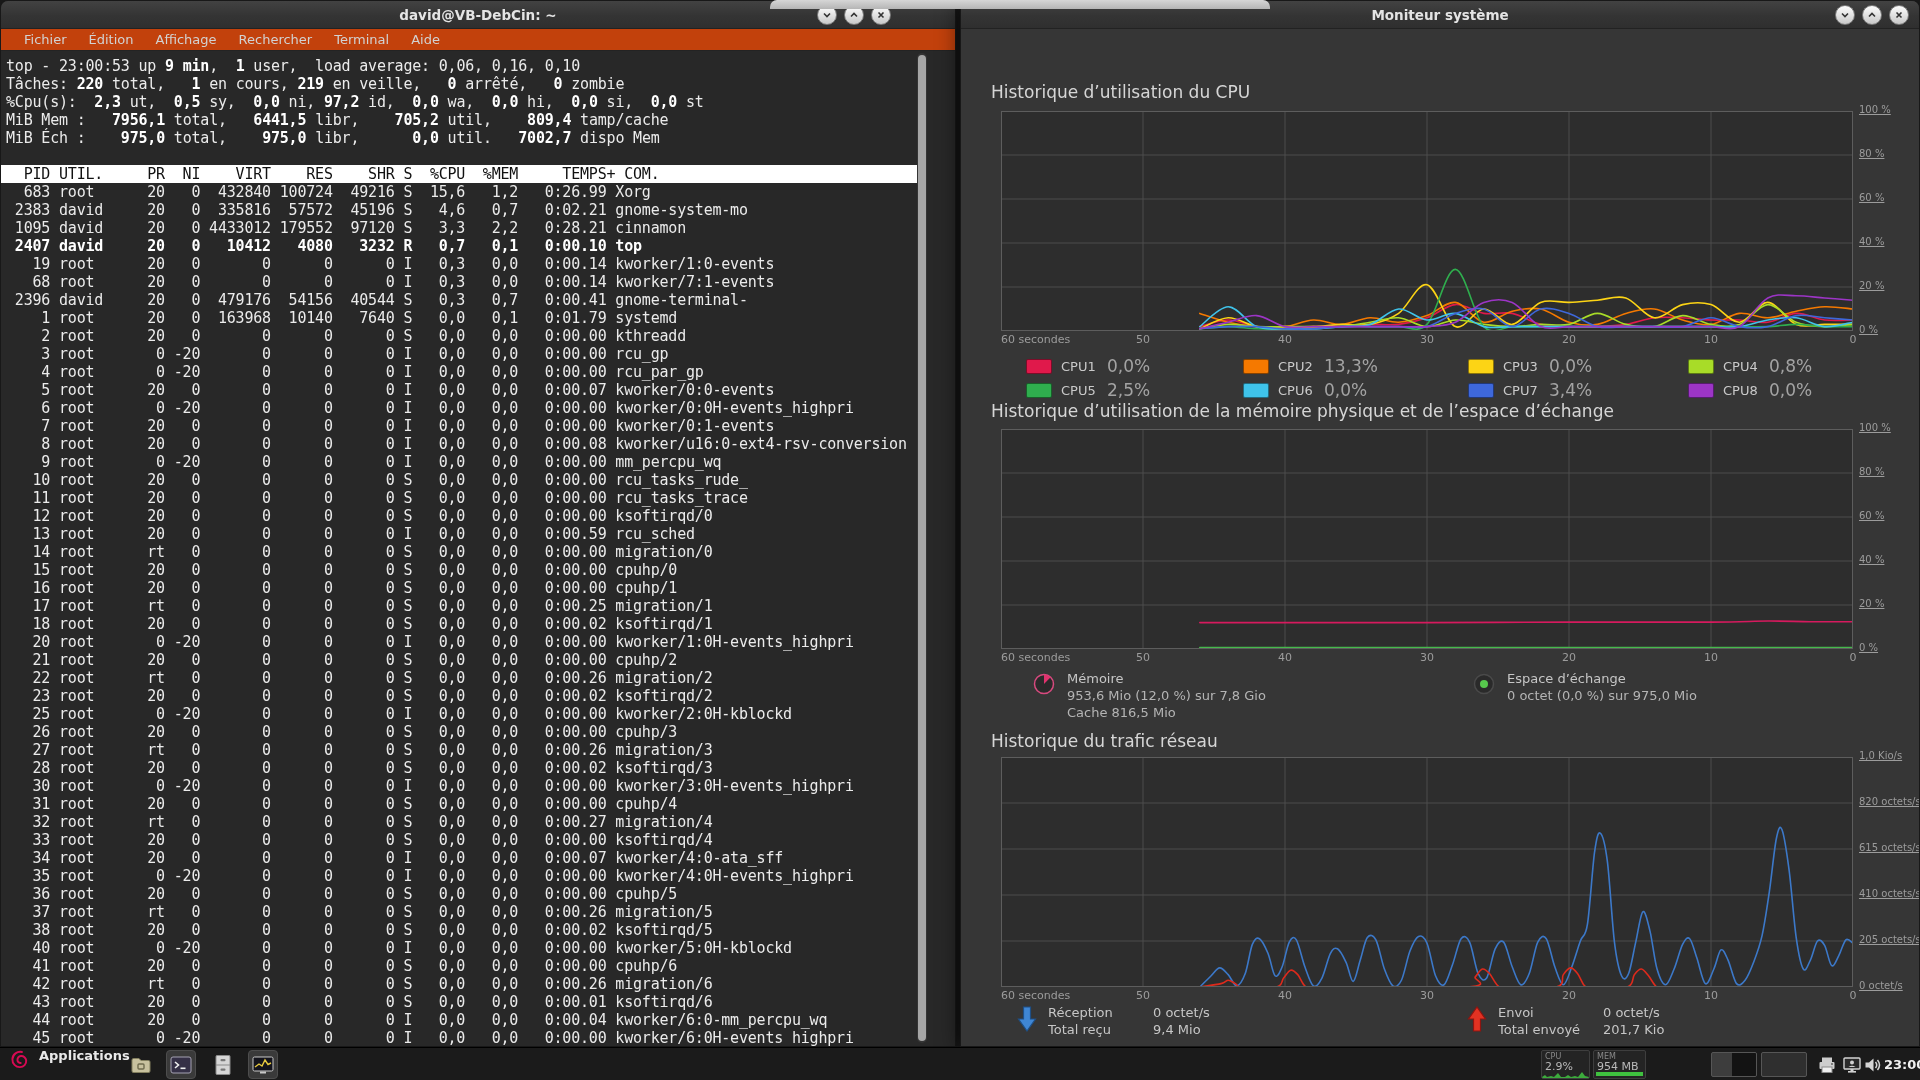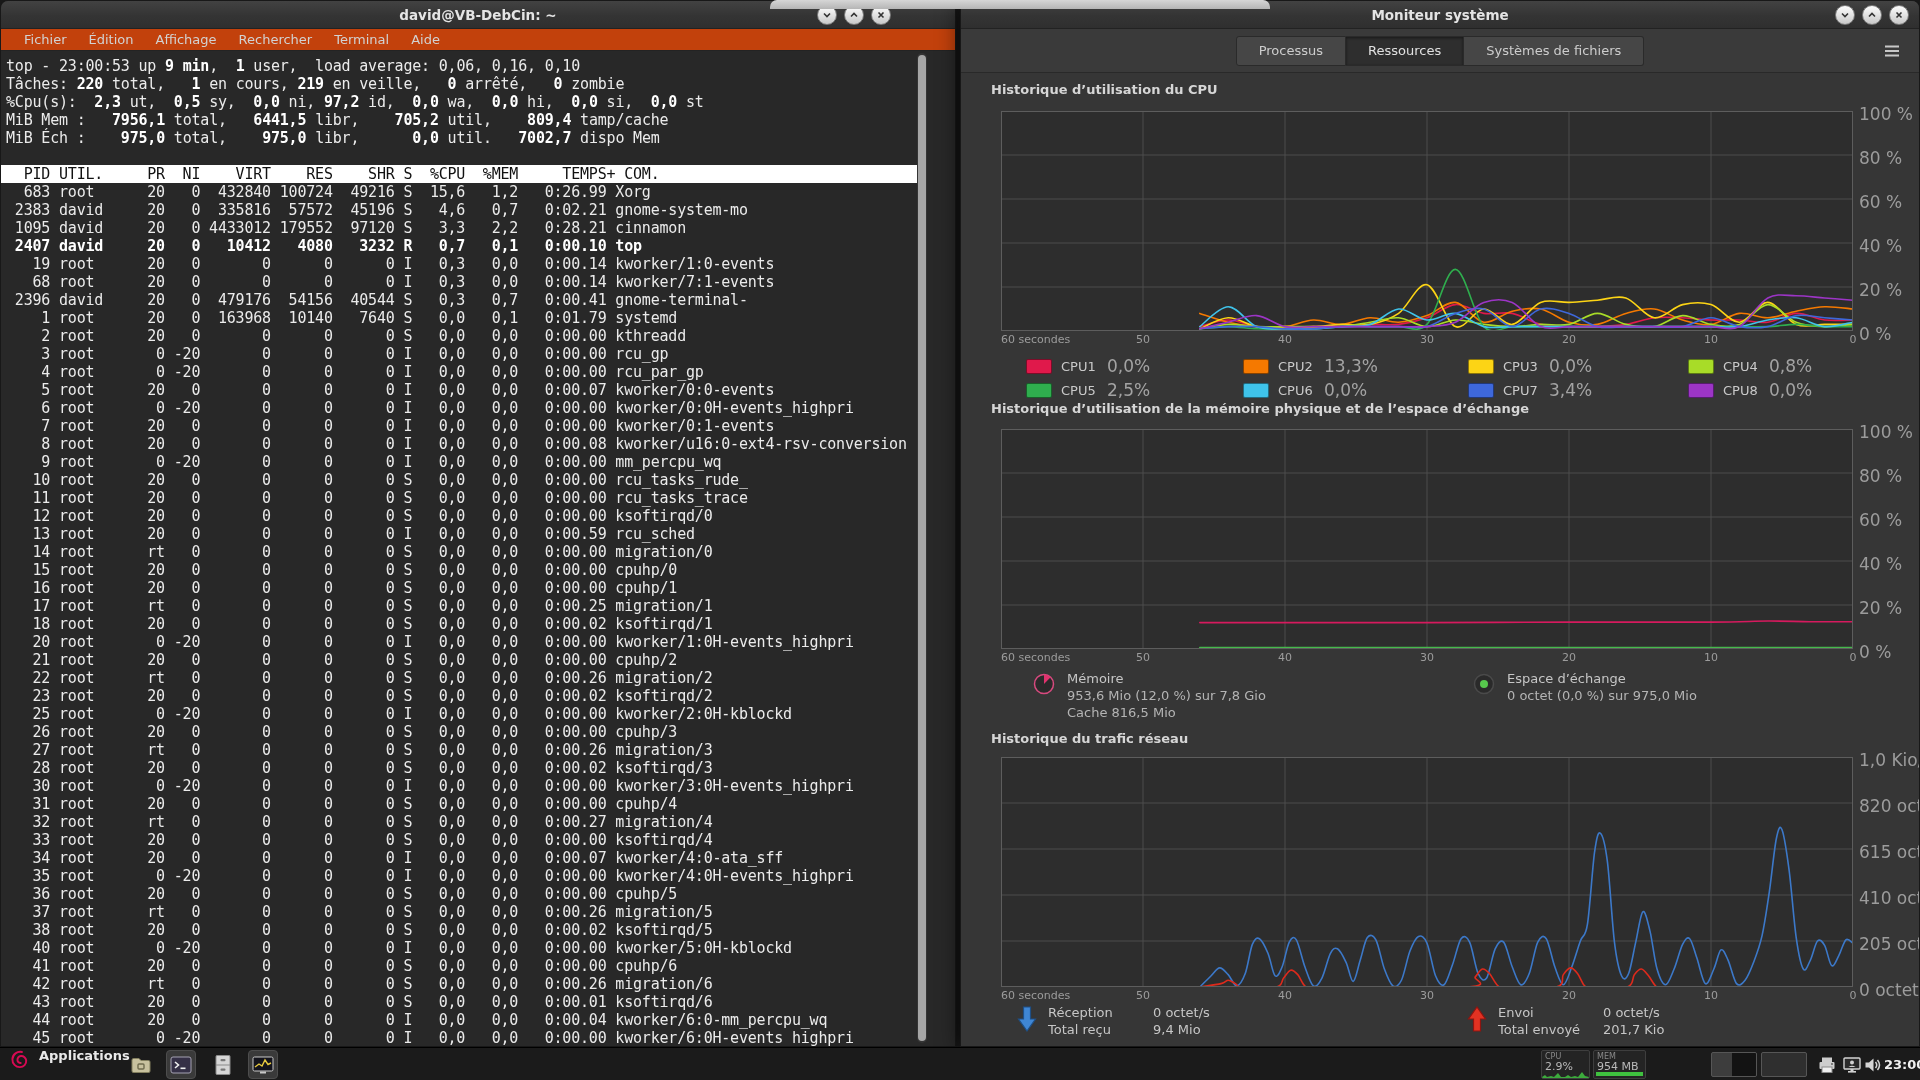--- a/index.html
+++ b/index.html
@@ -51,28 +51,28 @@
                  display:flex; align-items:center; justify-content:center; }
   #tabs { display:flex; }
   .tab { height:30px; line-height:28px; padding:0 22px; font-size:13px; color:#cdcdcd;
          background:#464646; border:1px solid #2a2a2a; border-left-width:0; }
   .tab:first-child { border-left-width:1px; border-radius:3px 0 0 3px; }
   .tab:last-child { border-radius:0 3px 3px 0; }
   .tab.active { background:#2e2e2e; box-shadow:inset 0 1px 3px rgba(0,0,0,.5); color:#e0e0e0; }
   #hamburger { position:absolute; right:12px; top:8px; width:30px; height:28px; display:flex;
                align-items:center; justify-content:center; border-radius:3px; }
   #mon-content { position:absolute; top:73px; left:0; right:0; bottom:0; }
-  .section-title { position:absolute; left:30px; font-size:13px; font-weight:bold; color:#d6d6d6; }
+  .section-title { position:absolute; left:30px; font-size:17px; font-weight:normal; color:#d6d6d6; }
   #cpu-title { top:8px; } #mem-title { top:327px; } #net-title { top:657px; }
 
   .chart { position:absolute; left:40px; }
   #chart-cpu { top:37px; } #chart-mem { top:355px; } #chart-net { top:683px; }
   .chart svg { display:block; }
   .ylabels { position:absolute; left:858px; top:0; width:70px; }
-  .ylabels span { position:absolute; font-size:17px; color:#9c9c9c; white-space:nowrap; }
+  .ylabels span { position:absolute; font-size:10px; color:#9c9c9c; white-space:nowrap;text-decoration:underline; }
   .xlabels { position:absolute; left:0; top:0; width:852px; height:14px; }
   .xlabels span { position:absolute; font-size:11px; color:#9c9c9c; transform:translateX(-50%);
                   white-space:nowrap; }
 
   #cpu-legend { position:absolute; left:65px; top:284px; display:grid;
                 grid-template-columns:217px 225px 220px auto; row-gap:8px; }
   .lgitem { display:flex; align-items:center; height:16px; }
   .swatch { width:26px; height:15px; border-radius:2px; border:1px solid rgba(0,0,0,.45);
             margin-right:9px; }
   .lgname { font-size:13px; color:#c9c9c9; width:46px; }
@@ -175,32 +175,20 @@
         <div class="winbtn">
           <svg width="12" height="12" viewBox="0 0 12 12">
               <path d="M3 7.5 L6 4.5 L9 7.5" stroke="#333" stroke-width="1.6" fill="none"></path>
             </svg>
         </div>
         <div class="winbtn">
           <svg width="12" height="12" viewBox="0 0 12 12">
               <path d="M3.5 3.5 L8.5 8.5 M8.5 3.5 L3.5 8.5" stroke="#333" stroke-width="1.6"></path>
             </svg>
         </div>
-      </div>
-    </div>
-    <div id="mon-toolbar">
-      <div id="tabs">
-          <div class="tab">Processus</div>
-          <div class="tab active">Ressources</div>
-          <div class="tab">Systèmes de fichiers</div>
-        </div>
-      <div id="hamburger">
-        <svg width="16" height="14" viewBox="0 0 16 14">
-          <path d="M1 2.5 H15 M1 7 H15 M1 11.5 H15" stroke="#c8c8c8" stroke-width="1.8"></path>
-        </svg>
       </div>
     </div>
     <div id="mon-content">
       <div class="section-title" id="cpu-title">Historique d’utilisation du CPU</div>
 
       <div class="chart" id="chart-cpu">
         <svg width="852" height="220">
             <rect x="0" y="0" width="852" height="220" fill="#2d2d2d"></rect>
             <line x1="0" y1="0" x2="852" y2="0" stroke="#4c4c4c" stroke-width="1"></line>
             <line x1="0" y1="44" x2="852" y2="44" stroke="#4c4c4c" stroke-width="1"></line>

